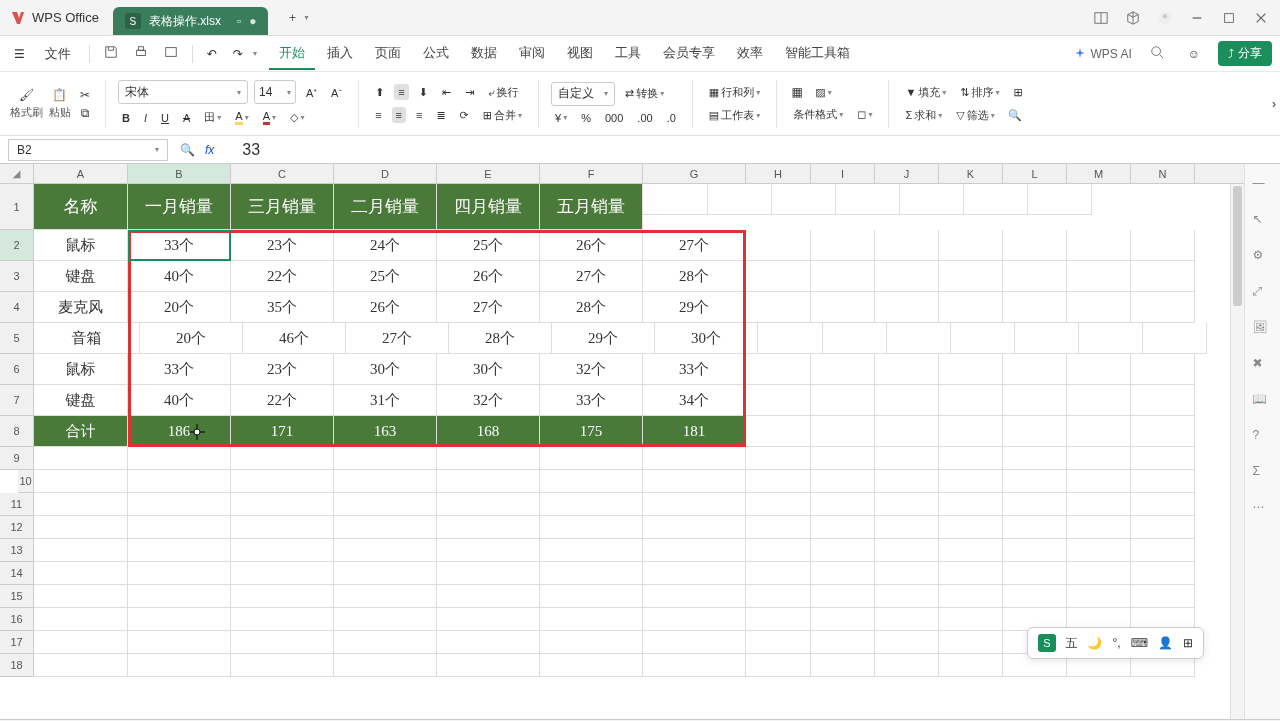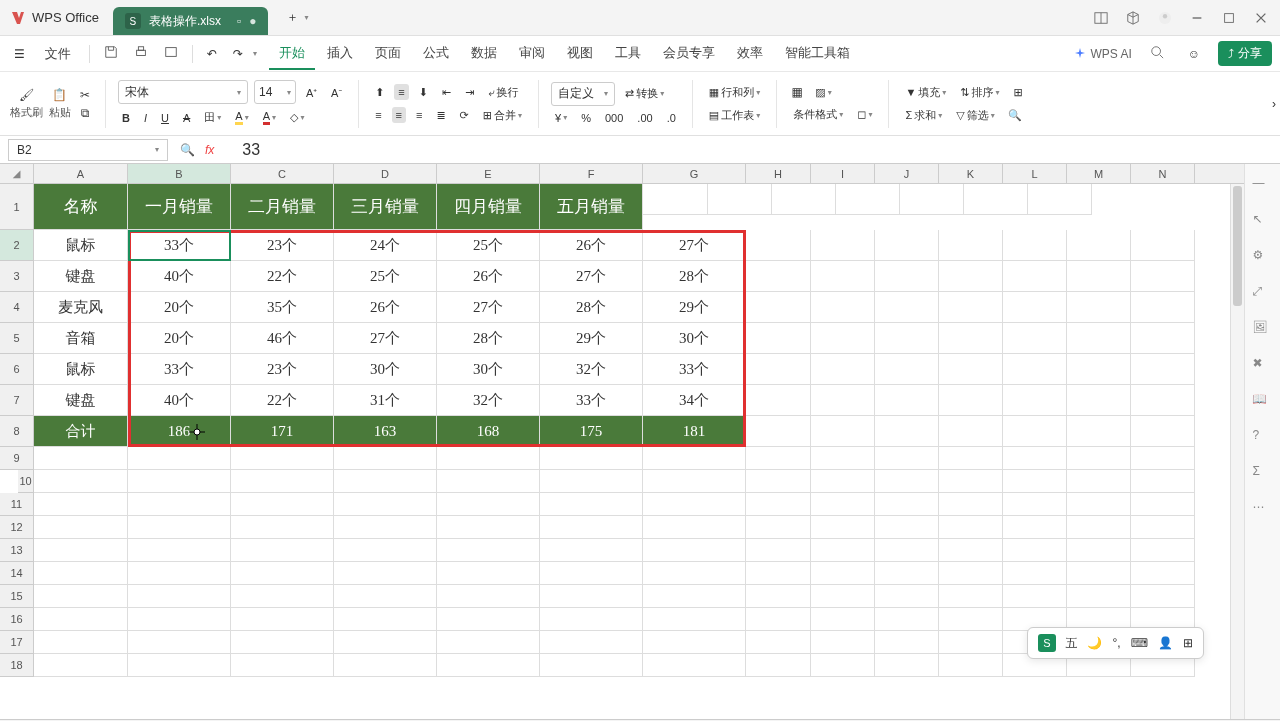--- a/index.html
+++ b/index.html
@@ -31,21 +31,21 @@
 .tb-label{font-size:11px;color:#555}
 .font-select{width:130px;height:24px;border:1px solid #ccc;border-radius:3px;padding:0 6px;font-size:12px;display:flex;align-items:center;justify-content:space-between}
 .size-select{width:42px;height:24px;border:1px solid #ccc;border-radius:3px;padding:0 4px;font-size:12px;display:flex;align-items:center;justify-content:space-between}
 .tb-sep{width:1px;height:48px;background:#e5e5e5;margin:0 4px}
 .tb-icon{width:16px;height:16px;display:inline-flex;align-items:center;justify-content:center}
 .dd{font-size:8px;color:#888}
 .toolbar-expand{position:absolute;right:4px;top:50%;transform:translateY(-50%);cursor:pointer}
 .formula-bar{height:28px;display:flex;align-items:center;border-bottom:1px solid #ccc;background:#fff}
 .cell-ref{width:160px;height:22px;border:1px solid #ccc;margin-left:8px;display:flex;align-items:center;padding:0 8px;font-size:12px;justify-content:space-between}
 .fx-icons{display:flex;gap:10px;padding:0 12px;color:#666}
-.fx-label{font-style:italic;color:#ef4444;padding-right:8px}
+.fx-label{font-style:italic;color:#1d4ed8;padding-right:8px}
 .formula-input{flex:1;padding:0 8px;font-size:16px}
 .main{display:flex;height:555px}
 .grid-area{flex:1;position:relative;overflow:hidden}
 .col-headers{display:flex;height:20px;background:#f0f0f0;border-bottom:1px solid #ccc}
 .corner{width:34px;border-right:1px solid #ccc;display:flex;align-items:center;justify-content:center;color:#888;font-size:10px}
 .col-h{border-right:1px solid #ccc;display:flex;align-items:center;justify-content:center;font-size:11px;color:#555}
 .col-h.sel{background:#d4e8dd}
 .grid-body{display:flex}
 .row-headers{width:34px}
 .row-h{height:31px;border-bottom:1px solid #ccc;border-right:1px solid #ccc;display:flex;align-items:center;justify-content:center;font-size:11px;color:#555;background:#f0f0f0}
@@ -342,22 +342,22 @@
           <div class="row-h" style="height: 23px;">14</div>
           <div class="row-h" style="height: 23px;">15</div>
           <div class="row-h" style="height: 23px;">16</div>
           <div class="row-h" style="height: 23px;">17</div>
           <div class="row-h" style="height: 23px;">18</div>
         </div>
       <div class="cells" id="cells">
           <div class="data-row" style="height: 46px;">
             <div class="cell header-cell" style="width: 94px;">名称</div>
             <div class="cell header-cell" style="width: 103px;">一月销量</div>
+            <div class="cell header-cell" style="width: 103px;">三月销量</div>
             <div class="cell header-cell" style="width: 103px;">二月销量</div>
-            <div class="cell header-cell" style="width: 103px;">三月销量</div>
             <div class="cell header-cell" style="width: 103px;">四月销量</div>
             <div class="cell header-cell" style="width: 103px;">五月销量</div>
             <div class="cell empty-cell" style="width: 65px;"></div>
             <div class="cell empty-cell" style="width: 64px;"></div>
             <div class="cell empty-cell" style="width: 64px;"></div>
             <div class="cell empty-cell" style="width: 64px;"></div>
             <div class="cell empty-cell" style="width: 64px;"></div>
             <div class="cell empty-cell" style="width: 64px;"></div>
             <div class="cell empty-cell" style="width: 64px;"></div>
           </div>
@@ -403,21 +403,21 @@
             <div class="cell " style="width: 103px;">29个</div>
             <div class="cell empty-cell" style="width: 65px;"></div>
             <div class="cell empty-cell" style="width: 64px;"></div>
             <div class="cell empty-cell" style="width: 64px;"></div>
             <div class="cell empty-cell" style="width: 64px;"></div>
             <div class="cell empty-cell" style="width: 64px;"></div>
             <div class="cell empty-cell" style="width: 64px;"></div>
             <div class="cell empty-cell" style="width: 64px;"></div>
           </div>
           <div class="data-row" style="height: 31px;">
-            <div class="cell " style="width: 94px;">音箱</div>
+            <div class="cell " style="width: 106px;">音箱</div>
             <div class="cell " style="width: 103px;">20个</div>
             <div class="cell " style="width: 103px;">46个</div>
             <div class="cell " style="width: 103px;">27个</div>
             <div class="cell " style="width: 103px;">28个</div>
             <div class="cell " style="width: 103px;">29个</div>
             <div class="cell " style="width: 103px;">30个</div>
             <div class="cell empty-cell" style="width: 65px;"></div>
             <div class="cell empty-cell" style="width: 64px;"></div>
             <div class="cell empty-cell" style="width: 64px;"></div>
             <div class="cell empty-cell" style="width: 64px;"></div>

